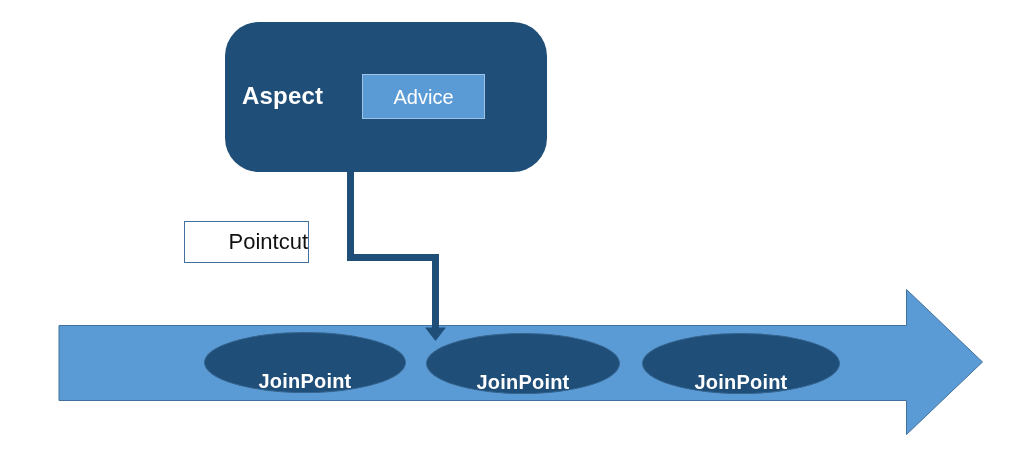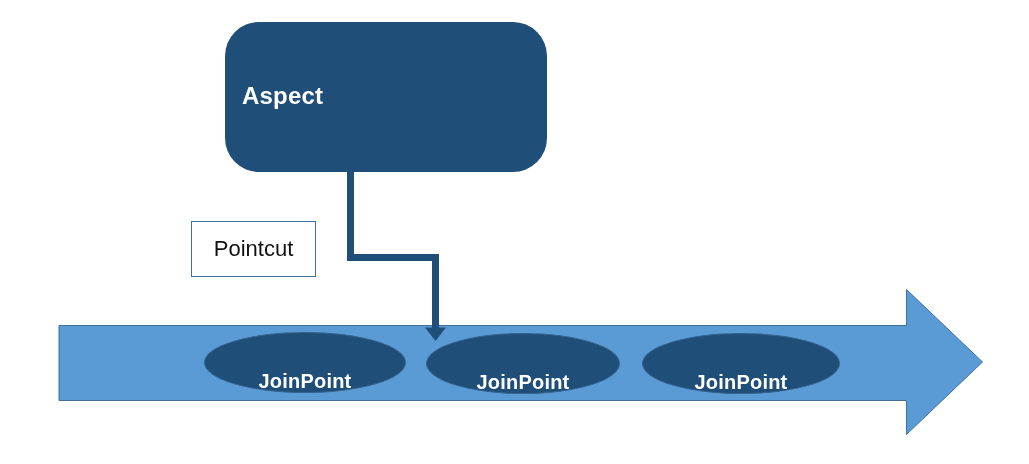--- a/index.html
+++ b/index.html
@@ -50,24 +50,24 @@
   }
   .advice-box{
     position:absolute;left:137px;top:52px;width:123px;height:45px;
     background:var(--light-blue);
     border:1px solid var(--advice-border);
     display:flex;align-items:center;justify-content:center;
     color:var(--text-light);
     font-size:20px;line-height:22px;
   }
   .pointcut-box{
-    position:absolute;left:191px;top:221px;width:125px;height:56px;
+    position:absolute;left:184px;top:221px;width:125px;height:42px;
     background:var(--background);
     border:1px solid var(--arrow-border);
-    display:flex;align-items:center;justify-content:center;
+    display:flex;align-items:center;justify-content:flex-end;
     color:var(--text-dark);
     font-size:22px;line-height:24px;
   }
   .joinpoint{
     position:absolute;top:332px;height:61px;
     background:var(--dark-blue);
     border:1px solid #35648e;
     border-radius:50%;
     display:flex;align-items:flex-end;justify-content:center;
     color:var(--text-light);
@@ -86,20 +86,23 @@
   <svg class="svg-layer" viewBox="0 0 1029 464">
 
     <polygon class="big-arrow" points="59,325.5 906.5,325.5 906.5,289.5 982.5,362 906.5,434.5 906.5,400.5 59,400.5"></polygon>
 
     <path class="connector" d="M350.5 171 L350.5 257.5 L435.5 257.5 L435.5 329"></path>
     <polygon class="connector-head" points="425,327.5 446,327.5 435.5,341"></polygon>
   </svg>
 
   <div class="aspect-box">
     <span class="aspect-label">Aspect</span>
+    <div class="advice-box">
+      <span>Advice</span>
+    </div>
   </div>
 
   <div class="pointcut-box">
     <span>Pointcut</span>
   </div>
 
   <div class="joinpoint e1">
     <span>JoinPoint</span>
   </div>
   <div class="joinpoint e2">

